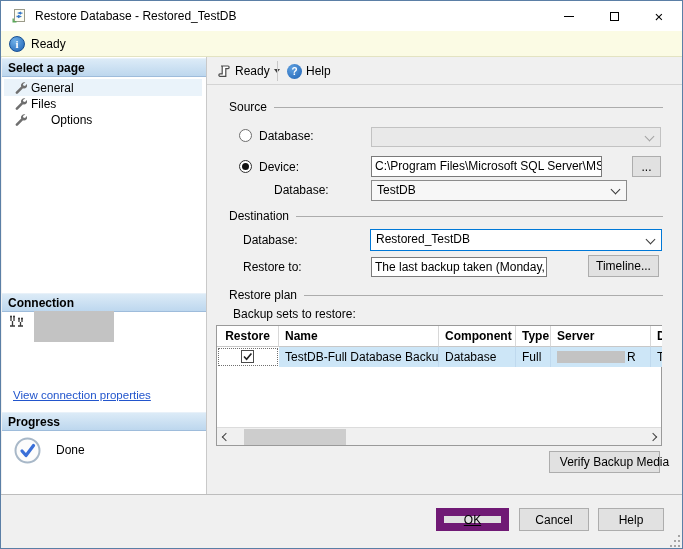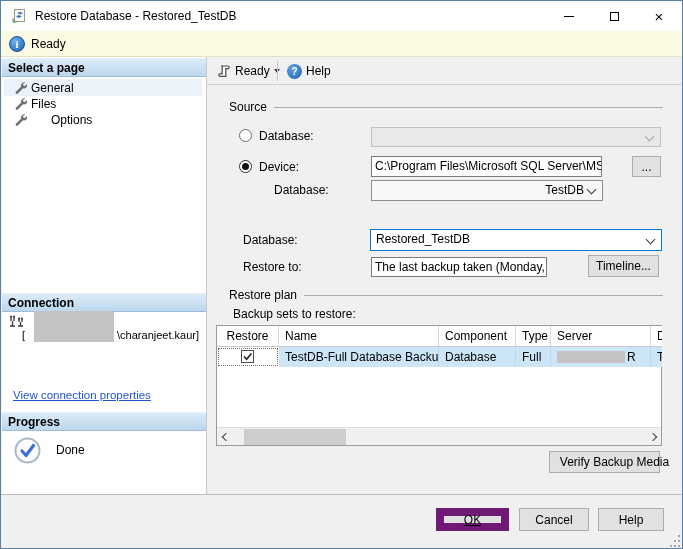--- a/index.html
+++ b/index.html
@@ -61,21 +61,21 @@
   .combo.focused { background:#fff; border:1px solid #0078D7; }
   .chev { position:absolute; right:7px; top:5px; width:7px; height:7px; border-right:1.4px solid #3A3A3A; border-bottom:1.4px solid #3A3A3A; transform:rotate(45deg); }
   .chev.gray { border-color:#A3A3A3; }
 
   .btn { position:absolute; background:#E1E1E1; border:1px solid #ADADAD; display:flex; align-items:center; justify-content:center; white-space:nowrap; }
   .btn.default { border:8px solid #701a75;text-decoration:underline; }
 
   
   .grid { position:absolute; left:215px; top:324px; width:446px; height:121px; background:#fff; border:1px solid #9A9A9A; }
   .grid-hdr { position:absolute; top:0; height:21px; border-right:1px solid #D8D8D8; border-bottom:1px solid #C8C8C8;
-              display:flex; align-items:center; padding-left:6px; overflow:hidden; white-space:nowrap; background:#fff; }
+              display:flex; align-items:center; padding-left:6px; overflow:hidden; white-space:nowrap; background:#fff;font-weight:bold; }
   .grid-cell { position:absolute; top:21px; height:20px; background:#CDE6F7; border-right:1px solid #BFD9EE;
                display:flex; align-items:center; padding-left:6px; overflow:hidden; white-space:nowrap; }
   .restore-cell { position:absolute; top:21px; height:20px; background:#fff; }
   .focus-rect { position:absolute; inset:1px; border:1px dotted #707070; }
   .checkbox { position:absolute; left:24px; top:3px; width:13px; height:13px; border:1px solid #4A4A4A; background:#fff; }
   .redact { display:inline-block; background:#C3C3C3; vertical-align:middle; }
 
   
   .hscroll { position:absolute; left:0; bottom:0; width:444px; height:18px; background:#F0F0F0; border-top:1px solid #DCDCDC; }
   .sb-arrow { position:absolute; top:0; width:17px; height:18px; display:flex; align-items:center; justify-content:center; }
@@ -141,23 +141,20 @@
     <div class="side-hdr" style="top:236px;">Connection</div>
     <svg style="position:absolute;left:7px;top:258px;" width="18" height="16" viewBox="0 0 18 16">
       <path d="M2 1v5 M5 1v5 M3.5 6v5 M1 11h5" stroke="#3A3A3A" stroke-width="1.3" fill="none"></path>
       <path d="M10 3v4 M13 3v4 M11.5 7v4 M9 11h5" stroke="#3A3A3A" stroke-width="1.3" fill="none"></path>
       <circle cx="2" cy="1.5" r="1" fill="#3A3A3A"></circle>
         <circle cx="5" cy="1.5" r="1" fill="#3A3A3A"></circle>
       <circle cx="10" cy="3.5" r="1" fill="#3A3A3A"></circle>
         <circle cx="13" cy="3.5" r="1" fill="#3A3A3A"></circle>
     </svg>
     <div class="conn-redact" style="left:32px;top:254px;width:80px;height:31px;"></div>
-    <div class="conn-line" style="left:20px;top:272px;">
-      <span>[</span><span class="redact" style="width:0;height:0;"></span><span style="margin-left:92px;">\charanjeet.kaur]</span>
-    </div>
     <a class="side-link" style="left:11px;top:332px;">View connection properties</a>
 
     <div class="side-hdr" style="top:355px;">Progress</div>
     <svg class="done-circle" style="left:12px;top:380px;" viewBox="0 0 27 27">
       <circle cx="13.5" cy="13.5" r="12" fill="#FCFCFC" stroke="#A8B8C8" stroke-width="2"></circle>
       <path d="M8 14 l4 4.5 7.5-10" fill="none" stroke="#3A6FD8" stroke-width="3.2" stroke-linecap="round" stroke-linejoin="round"></path>
     </svg>
     <span style="position:absolute;left:54px;top:386px;">Done</span>
   </div>
   <div class="vdivider"></div>
@@ -184,25 +181,29 @@
   <div class="radio" style="left:238px;top:128px;"></div>
   <span class="field-label" style="left:258px;top:128px;">Database:</span>
   <div class="combo disabled" style="left:370px;top:126px;width:290px;height:20px;">
     <span class="chev gray"></span>
   </div>
   <div class="radio checked" style="left:238px;top:159px;"></div>
   <span class="field-label" style="left:258px;top:159px;">Device:</span>
   <div class="textbox" style="left:370px;top:155px;width:231px;height:21px;">C:\Program Files\Microsoft SQL Server\MSSQ</div>
   <div class="btn" style="left:631px;top:155px;width:29px;height:21px;">...</div>
   <span class="field-label" style="left:273px;top:182px;">Database:</span>
-  <div class="combo" style="left:370px;top:179px;width:232px;height:21px;text-align:right;">
+  <div class="combo" style="left:370px;top:179px;width:256px;height:21px;">
     <span>TestDB</span>
     <span class="chev"></span>
   </div>
 
+  <div class="group-hdr" style="left:228px;top:208px;width:434px;">
+    <span class="lbl">Destination</span>
+      <span class="hline"></span>
+  </div>
   <span class="field-label" style="left:242px;top:232px;">Database:</span>
   <div class="combo focused" style="left:369px;top:228px;width:292px;height:22px;">
     <span>Restored_TestDB</span>
     <span class="chev" style="top:6px;"></span>
   </div>
   <span class="field-label" style="left:242px;top:259px;">Restore to:</span>
   <div class="textbox" style="left:370px;top:256px;width:176px;height:20px;">The last backup taken (Monday, M</div>
   <div class="btn" style="left:587px;top:254px;width:71px;height:22px;">Timeline...</div>
 
   <div class="group-hdr" style="left:228px;top:287px;width:434px;">

